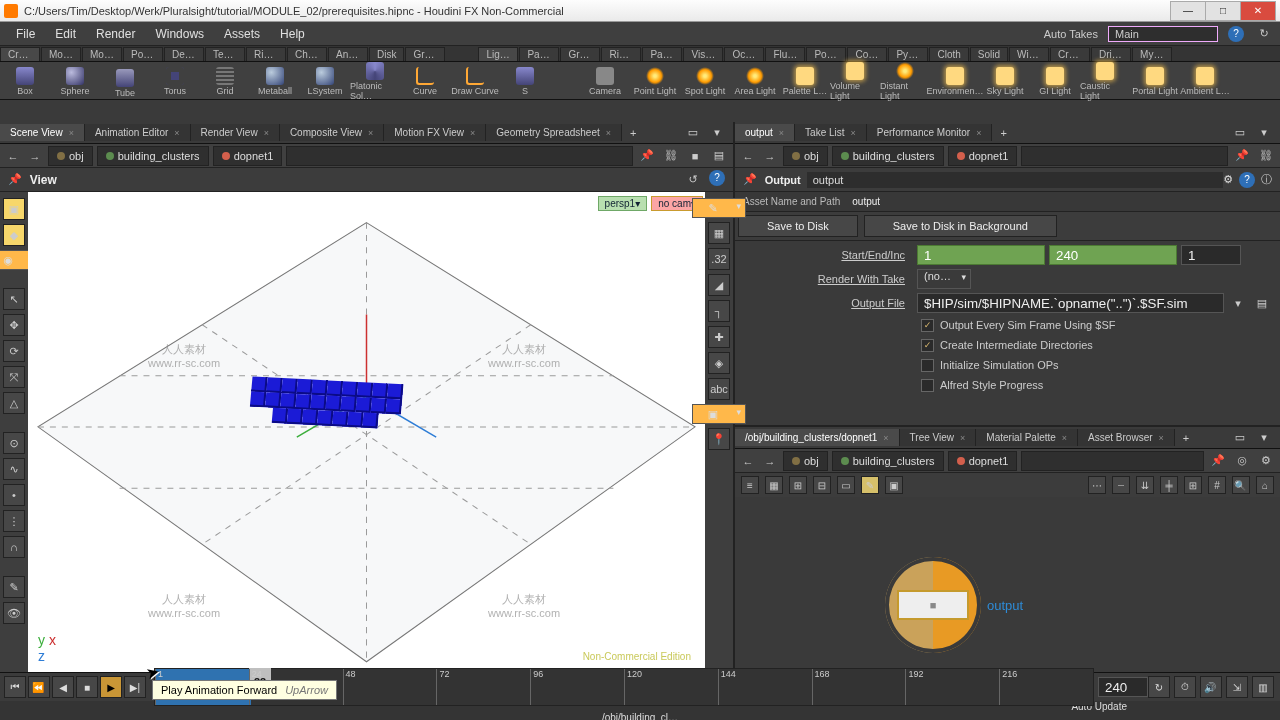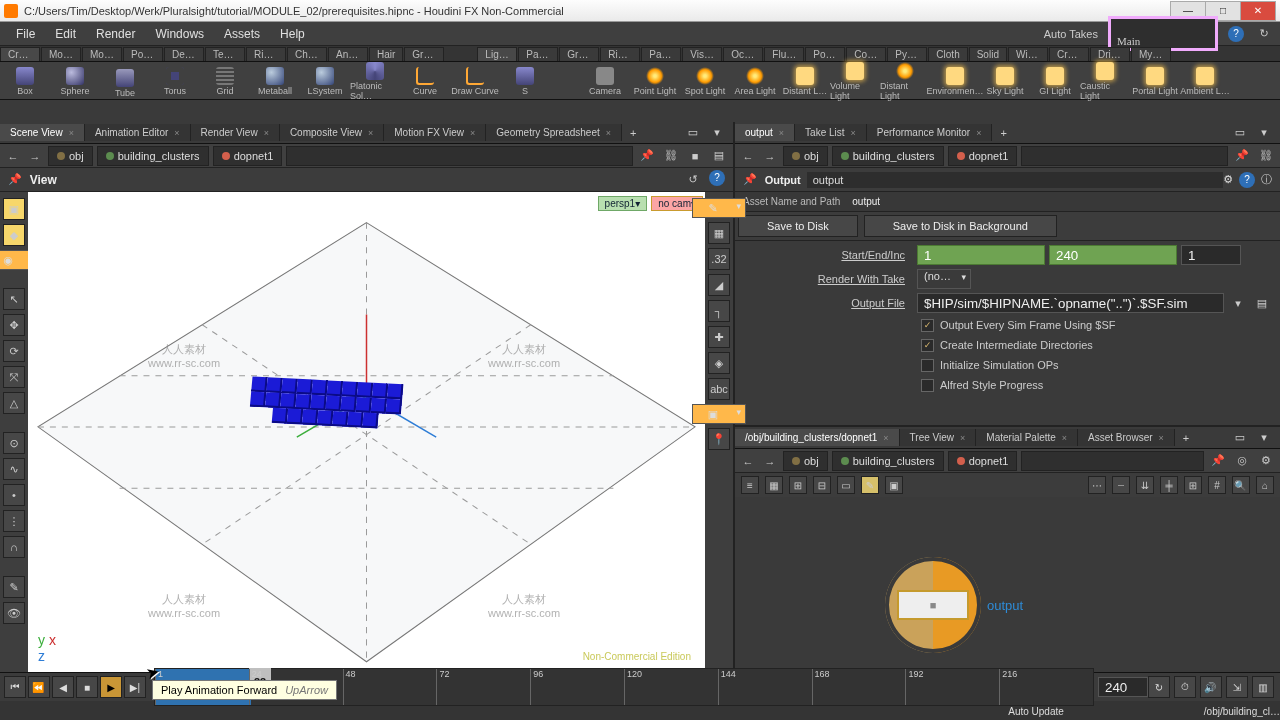--- a/index.html
+++ b/index.html
@@ -10,21 +10,21 @@
 .titlebar .app-icon { width: 14px; height: 14px; background: #ff7a00; border-radius: 2px; margin-right: 6px; }
 .titlebar .title-text { flex: 1; font-size: 11px; color: #333; }
 .winbtns { display: flex; gap: 0; }
 .winbtn { width: 36px; height: 20px; display: flex; align-items: center; justify-content: center; background: #e2e2e2; border: 1px solid #aaa; margin-left: -1px; font-size: 10px; cursor: pointer; }
 .winbtn.close { background: #d94b3f; color: #fff; }
 
 
 .menubar { height: 24px; background: #3f3f3f; display: flex; align-items: center; padding: 0 6px; border-bottom: 1px solid #222; }
 .menubar .menuitem { padding: 3px 10px; color: #e0e0e0; font-size: 12px; cursor: pointer; }
 .menubar .right-region { margin-left: auto; display: flex; align-items: center; gap: 10px; }
-.dropdown-main { background: #2e2e2e; border: 3px solid #f0abfc; padding: 16px 30px 1px 6px; min-width: 110px; font-family: Liberation Serif, serif; }
+.dropdown-main { background: #2e2e2e; border: 1px solid #f0abfc; padding: 1px 30px 1px 6px; min-width: 110px; }
 .help-circle { width: 16px; height: 16px; border-radius: 8px; background: #2e6fb7; color: #fff; display: flex; align-items: center; justify-content: center; font-size: 10px; }
 
 
 .shelftabs { height: 16px; background: #343434; display: flex; align-items: flex-end; border-bottom: 1px solid #111; }
 .shelftabs .stab { padding: 1px 7px; background: #3a3a3a; border: 1px solid #222; border-bottom: none; margin-right: 1px; font-size: 10px; color: #bbb; cursor: pointer; white-space: nowrap; overflow: hidden; text-overflow: ellipsis; max-width: 40px; }
 .shelftabs .stab.active { background: #484848; }
 .shelf-gap { width: 32px; }
 
 
 .shelf { height: 38px; background: #404040; display: flex; align-items: center; border-bottom: 1px solid #111; }
@@ -136,21 +136,21 @@
 .tlb { width: 22px; height: 22px; background: #474747; border: 1px solid #222; display: flex; align-items: center; justify-content: center; cursor: pointer; color: #ddd; font-size: 10px; }
 .tlb.play { background: #c99636; color: #000; }
 .tl-track { flex: 1; height: 38px; position: relative; background: #333; border: 1px solid #222; margin: 0 4px; }
 .tl-played { position: absolute; left: 0; top: 0; bottom: 0; width: 96px; background: #2f72b0; }
 .tl-frame { position: absolute; left: 94px; top: -1px; height: 28px; padding: 0 5px; background: #bfbfbf; color: #111; font-weight: bold; display: flex; align-items: center; }
 .tick { position: absolute; top: 0; bottom: 0; border-left: 1px solid #666; font-size: 9px; color: #ccc; padding-left: 2px; }
 .tl-end { width: 50px; }
 .tl-right { display: flex; gap: 4px; padding-right: 6px; }
 .tooltip { position: absolute; bottom: 20px; left: 152px; background: #ffffe1; color: #000; border: 1px solid #777; padding: 3px 8px; font-size: 11px; display:flex; gap:8px; align-items:center; }
 .tooltip .hint { color: #777; font-style: italic; }
-.statusbar { height: 20px; background: #343434; display: flex; align-items: center; padding: 0 0; font-size: 10px; }
+.statusbar { height: 20px; background: #343434; display: flex; align-items: center; padding: 0 13px; font-size: 10px; flex-direction: column; }
 .statusbar .uplab { margin-left: auto; margin-right: 140px; color: #ddd; }
 .statusbar .crumb { color: #ddd; }
 
 .cursor-arrow { position:absolute; left:146px; bottom:38px; font-size:16px; color:#000; transform: rotate(-15deg); pointer-events:none; text-shadow:1px 1px 0 #fff; }
 </style>
 </head>
 <body>
 
 <div class="titlebar">
   <div class="app-icon"></div>
@@ -180,21 +180,21 @@
 <div class="shelftabs">
   <div class="stab active">Create</div>
   <div class="stab">Modify</div>
   <div class="stab">Model</div>
   <div class="stab">Poly…</div>
   <div class="stab">Defo…</div>
   <div class="stab">Text…</div>
   <div class="stab">Rigg…</div>
   <div class="stab">Char…</div>
   <div class="stab">Ani…</div>
-  <div class="stab">Hair</div>
+  <div class="stab">Disk</div>
   <div class="stab">Groo…</div>
   <div class="shelf-gap"></div>
   <div class="stab active">Ligh…</div>
   <div class="stab">Part…</div>
   <div class="stab">Grains</div>
   <div class="stab">Rigi…</div>
   <div class="stab">Part…</div>
   <div class="stab">Visc…</div>
   <div class="stab">Ocea…</div>
   <div class="stab">Flui…</div>
@@ -266,21 +266,21 @@
   <div class="shelf-tool">
       <div class="si si-light"></div>
       <span>Spot Light</span>
     </div>
   <div class="shelf-tool">
       <div class="si si-light"></div>
       <span>Area Light</span>
     </div>
   <div class="shelf-tool">
       <div class="si si-l"></div>
-      <span>Distant L…</span>
+      <span>Palette L…</span>
     </div>
   <div class="shelf-tool">
       <div class="si si-l"></div>
       <span>Volume Light</span>
     </div>
   <div class="shelf-tool">
       <div class="si si-light"></div>
       <span>Distant Light</span>
     </div>
   <div class="shelf-tool">

